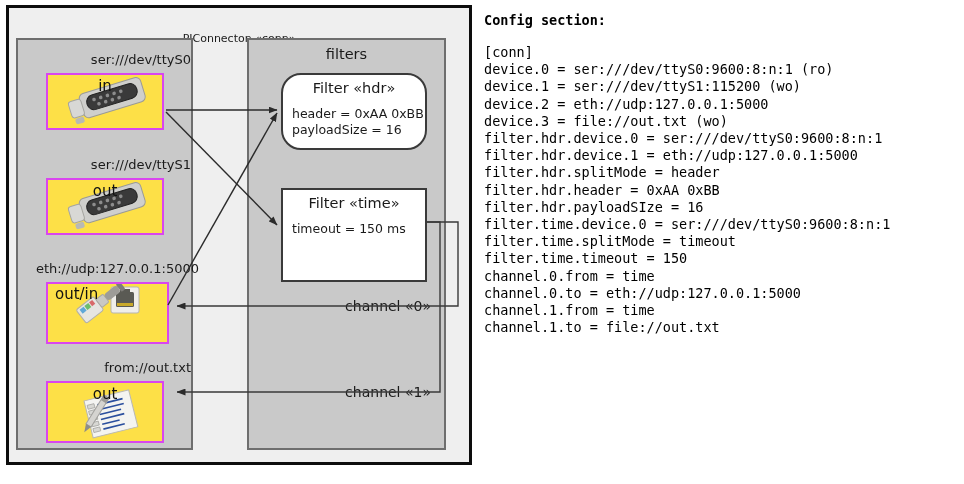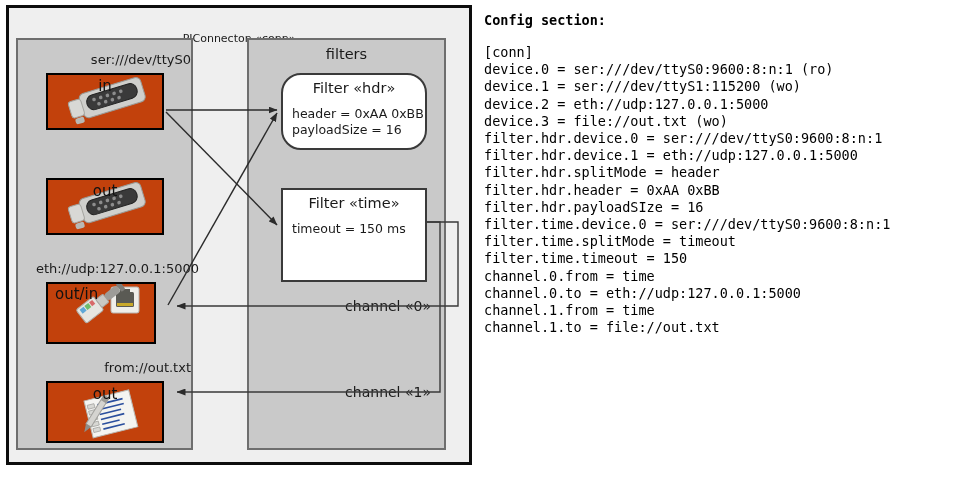--- a/index.html
+++ b/index.html
@@ -69,22 +69,22 @@
     position: absolute;
     text-align: right;
     font-size: 13px;
     color: #1a1a1a;
     white-space: nowrap;
   }
 
   
   .dev-card {
     position: absolute;
-    background: #c2410c;
-    border: 2px solid #000000;
+    background: #fde047;
+    border: 2px solid #d946ef;
     box-sizing: border-box;
     overflow: hidden;
   }
   .dev-dir {
     position: absolute;
     left: 0; top: 2px;
     width: 100%;
     text-align: center;
     font-size: 15px;
     color: #111111;
@@ -189,20 +189,21 @@
               <circle cx="24.5" cy="14.5" r="1.8"></circle>
             <circle cx="31.5" cy="14.5" r="1.8"></circle>
               <circle cx="38.5" cy="14.5" r="1.8"></circle>
           </g>
           <rect x="-12" y="4" width="13" height="17" rx="3" fill="#d8d8d5" stroke="#a5a5a0" stroke-width="1"></rect>
           <rect x="-10" y="22" width="9" height="6" rx="2" fill="#b9b9b5"></rect>
         </g>
       </svg>
     </div>
 
+    <div class="dev-label" style="left:0px; top:117px; width:173px;">ser:///dev/ttyS1</div>
     <div class="dev-card" style="left:28px; top:138px; width:118px; height:57px;">
       <div class="dev-dir">out</div>
       <svg width="118" height="57" viewBox="0 0 118 57" style="position:absolute;left:0;top:0;">
         <g transform="translate(30,20) rotate(-17)">
           <rect x="0" y="0" width="64" height="25" rx="5" fill="#cfcfcc" stroke="#9a9a96" stroke-width="1"></rect>
           <rect x="6" y="4" width="52" height="15" rx="7" fill="#3a3a3a" stroke="#222" stroke-width="1"></rect>
           <g fill="#8d8d8d">
             <circle cx="14" cy="9" r="1.8"></circle>
               <circle cx="21" cy="9" r="1.8"></circle>
             <circle cx="28" cy="9" r="1.8"></circle>
@@ -213,21 +214,21 @@
             <circle cx="31.5" cy="14.5" r="1.8"></circle>
               <circle cx="38.5" cy="14.5" r="1.8"></circle>
           </g>
           <rect x="-12" y="4" width="13" height="17" rx="3" fill="#d8d8d5" stroke="#a5a5a0" stroke-width="1"></rect>
           <rect x="-10" y="22" width="9" height="6" rx="2" fill="#b9b9b5"></rect>
         </g>
       </svg>
     </div>
 
     <div class="dev-label" style="left:8px; top:221px; width:173px;">eth://udp:127.0.0.1:5000</div>
-    <div class="dev-card" style="left:28px; top:242px; width:110px; height:62px;">
+    <div class="dev-card" style="left:28px; top:242px; width:123px; height:62px;">
       <div class="dev-dir left-align">out/in</div>
       <svg width="118" height="62" viewBox="0 0 118 62" style="position:absolute;left:0;top:0;">
         <rect x="63" y="3" width="28" height="26" rx="2" fill="#efeeea" stroke="#b6b5b0" stroke-width="1"></rect>
         <rect x="68" y="8" width="18" height="15" rx="1.5" fill="#5a5a54"></rect>
         <rect x="72" y="5" width="10" height="5" fill="#5a5a54"></rect>
         <rect x="69" y="19" width="16" height="3" fill="#c9a92a"></rect>
         <g transform="translate(28,26) rotate(-38)">
           <rect x="0" y="0" width="22" height="17" rx="2" fill="#e6e5e1" stroke="#b0afaa" stroke-width="1"></rect>
           <rect x="3" y="2" width="5" height="5" fill="#5fa8d8"></rect>
           <rect x="9" y="2" width="5" height="5" fill="#6dbd6d"></rect>

